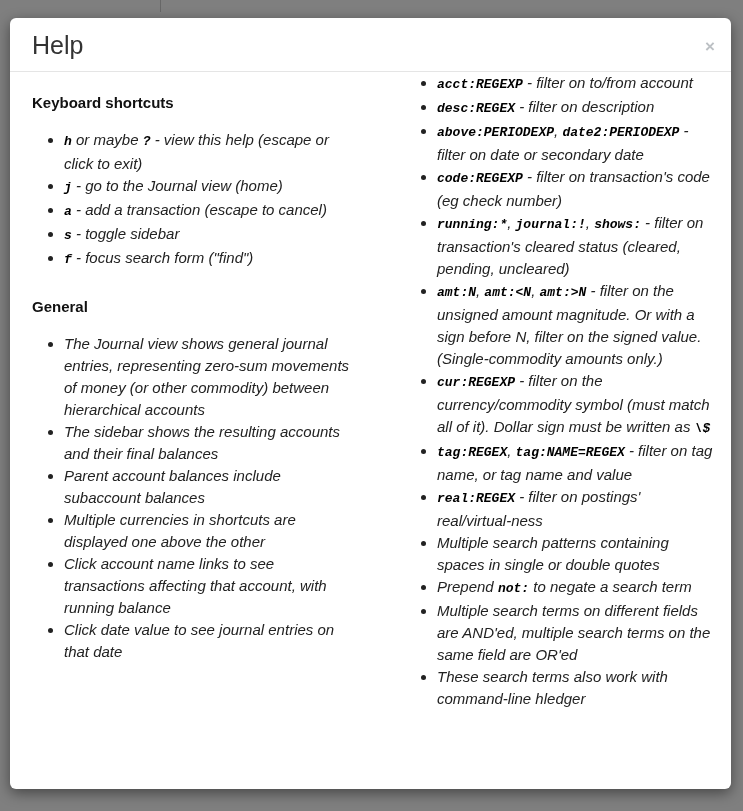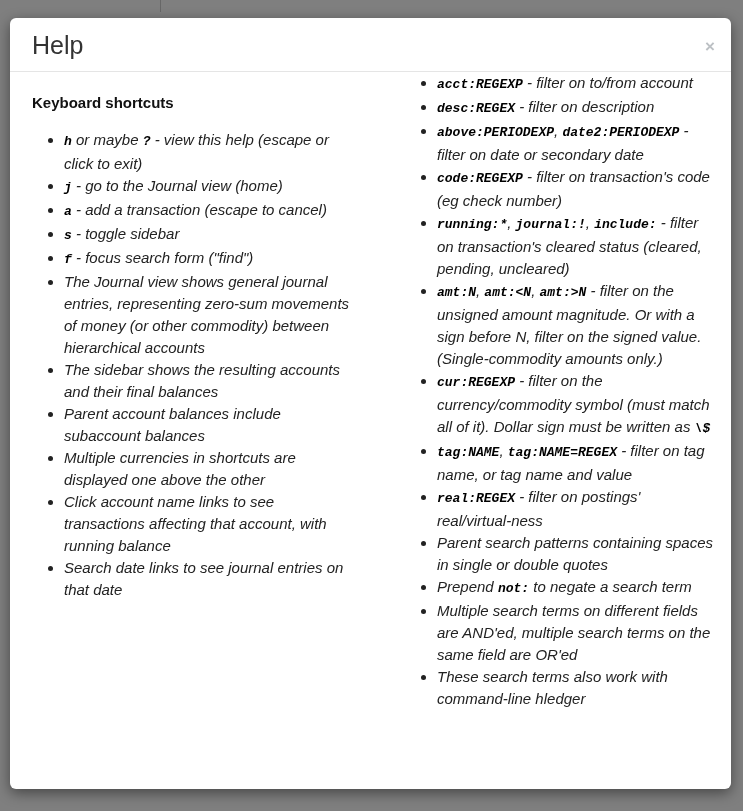--- a/index.html
+++ b/index.html
@@ -62,43 +62,44 @@
         <h3 class="sec-h">Keyboard shortcuts</h3>
         <ul class="help-list">
             <li><code>h</code> or maybe <code>?</code> - view this help (escape or click to exit)</li>
             <li><code>j</code> - go to the Journal view (home)</li>
             <li><code>a</code> - add a transaction (escape to cancel)</li>
             <li><code>s</code> - toggle sidebar</li>
             <li><code>f</code> - focus search form ("find")</li>
           </ul>
       </div>
       <div class="section">
+        <h3 class="sec-h">General</h3>
         <ul class="help-list">
             <li>The Journal view shows general journal entries, representing zero-sum movements of money (or other commodity) between hierarchical accounts</li>
             <li>The sidebar shows the resulting accounts and their final balances</li>
             <li>Parent account balances include subaccount balances</li>
             <li>Multiple currencies in shortcuts are displayed one above the other</li>
             <li>Click account name links to see transactions affecting that account, with running balance</li>
-            <li>Search date links to see journal entries on that date</li>
+            <li>Click date value to see journal entries on that date</li>
           </ul>
       </div>
     </div>
     <div class="col-right">
       <div class="section">
         <ul class="help-list">
             <li><code>acct:REGEXP</code> - filter on to/from account</li>
             <li><code>desc:REGEX</code> - filter on description</li>
             <li><code>above:PERIODEXP</code>, <code>date2:PERIODEXP</code> - filter on date or secondary date</li>
             <li><code>code:REGEXP</code> - filter on transaction's code (eg check number)</li>
-            <li><code>running:*</code>, <code>journal:!</code>, <code>include:</code> - filter on transaction's cleared status (cleared, pending, uncleared)</li>
+            <li><code>running:*</code>, <code>journal:!</code>, <code>shows:</code> - filter on transaction's cleared status (cleared, pending, uncleared)</li>
             <li><code>amt:N</code>, <code>amt:&lt;N</code>, <code>amt:&gt;N</code> - filter on the unsigned amount magnitude. Or with a sign before N, filter on the signed value. (Single-commodity amounts only.)</li>
             <li><code>cur:REGEXP</code> - filter on the currency/commodity symbol (must match all of it). Dollar sign must be written as <code>\$</code></li>
-            <li><code>tag:NAME</code>, <code>tag:NAME=REGEX</code> - filter on tag name, or tag name and value</li>
+            <li><code>tag:REGEX</code>, <code>tag:NAME=REGEX</code> - filter on tag name, or tag name and value</li>
             <li><code>real:REGEX</code> - filter on postings' real/virtual-ness</li>
-            <li>Parent search patterns containing spaces in single or double quotes</li>
+            <li>Multiple search patterns containing spaces in single or double quotes</li>
             <li>Prepend <code>not:</code> to negate a search term</li>
             <li>Multiple search terms on different fields are AND'ed, multiple search terms on the same field are OR'ed</li>
             <li>These search terms also work with command-line hledger</li>
           </ul>
       </div>
     </div>
   </div>
 </div>
 
 </body></html>

